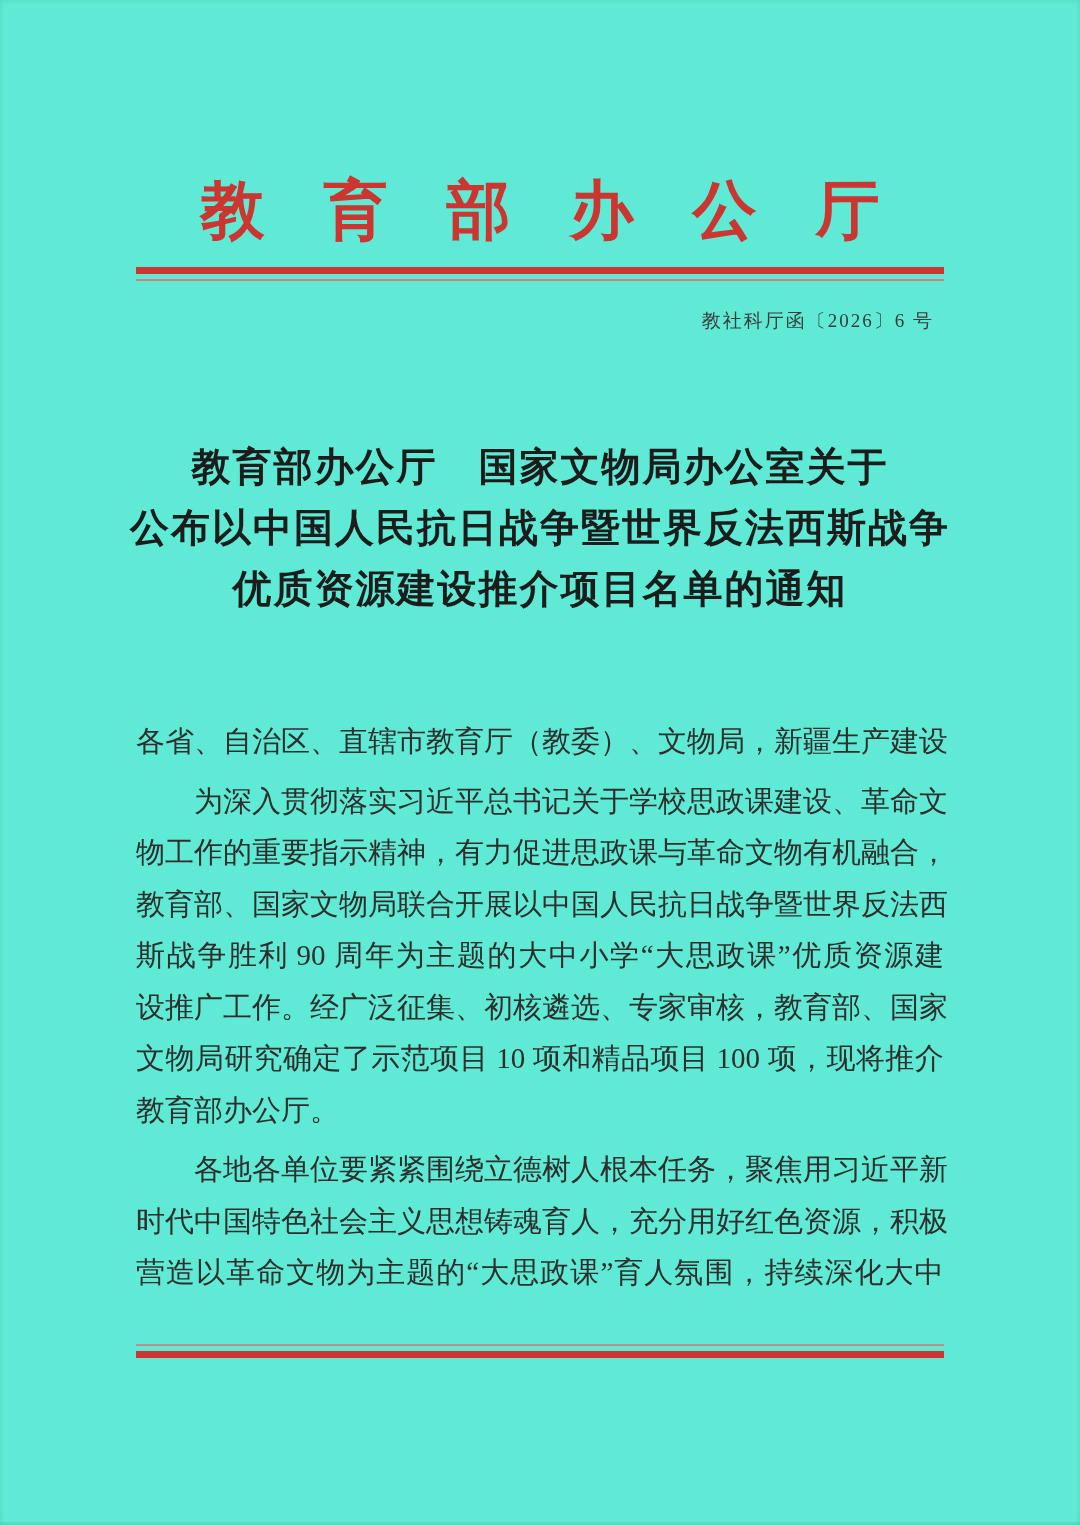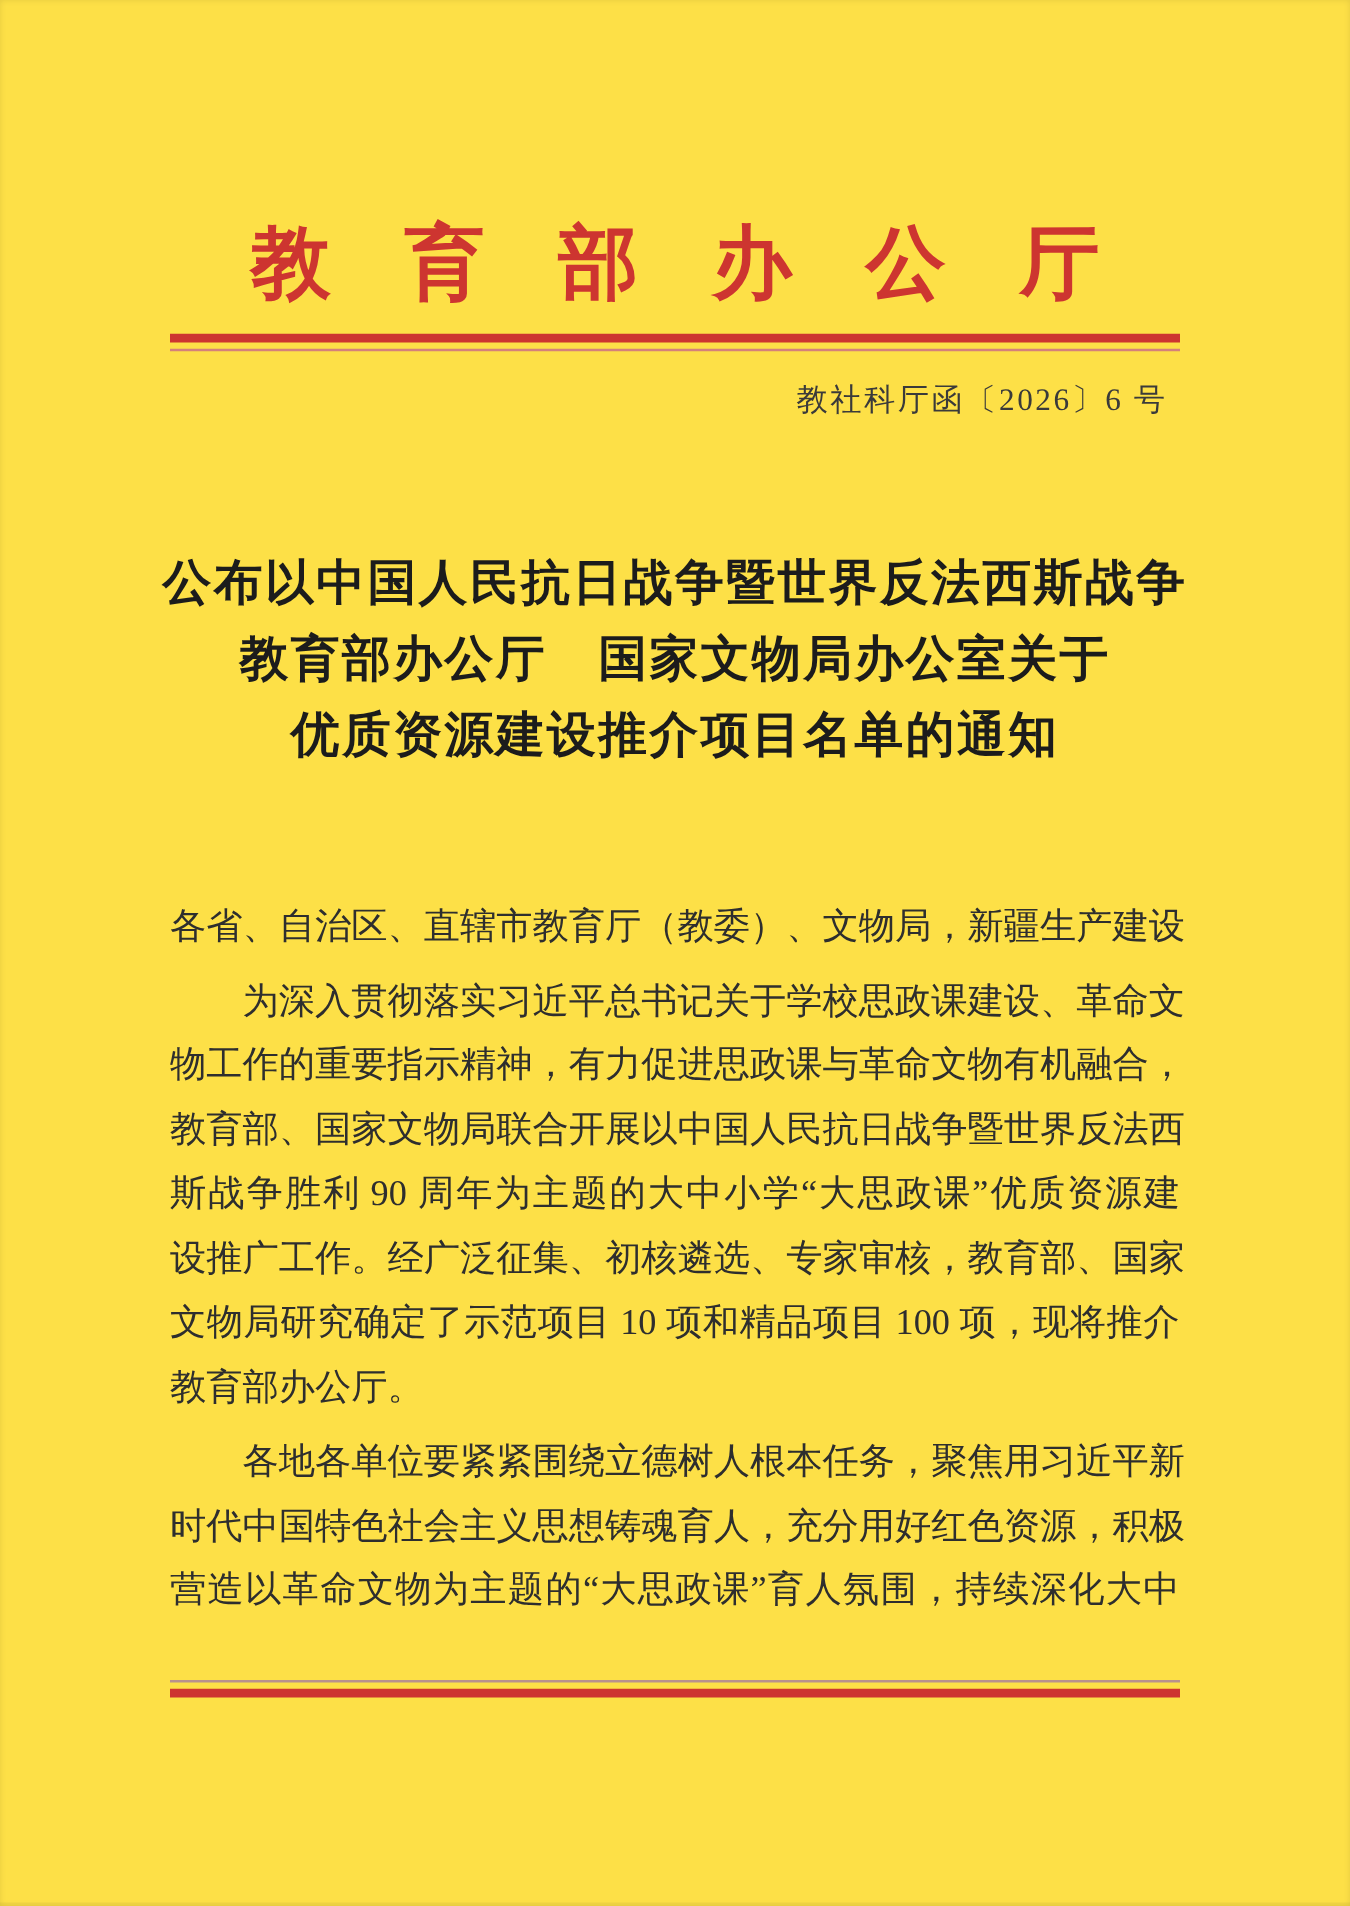--- a/index.html
+++ b/index.html
@@ -1,20 +1,20 @@
 <!DOCTYPE html>
 <html style="--red: #cd3530; --red-soft: #d4817b; --rule-dull: #b8918d; --ink: #2e2e2e; --title-ink: #1c1c1c;"><head>
 <meta charset="utf-8">
 <style>
   html,body{margin:0;padding:0;background:#ffffff;}
   .page{
     position:relative;
     width:1080px;height:1525px;
     margin:0 auto;
-    background:#fde047;
+    background:#5eead4;
     overflow:hidden;
     font-family:"Liberation Serif","DejaVu Serif",serif;
   }
   .page::after{
     content:"";position:absolute;inset:0;pointer-events:none;
     box-shadow:inset 0 0 5px rgba(0,0,0,0.10), inset 0 -3px 0 rgba(0,0,0,0.04);
   }
   .letterhead{
     position:absolute;top:174px;left:136px;right:136px;
     height:74px;line-height:74px;
@@ -22,21 +22,21 @@
     font-size:64px;font-weight:700;
     color:var(--red);
     letter-spacing:59px;
   }
   .letterhead > span{margin-right:-59px;}
   .rule{position:absolute;left:136px;right:136px;}
   .rule-top-thick{top:267px;height:7px;background:var(--red);}
   .rule-top-thin{top:279px;height:2px;background:var(--red-soft);}
   .doc-number{
     position:absolute;top:303px;right:146px;
-    font-size:25px;line-height:36px;color:#3a3a3a;
+    font-size:19px;line-height:36px;color:#3a3a3a;
     letter-spacing:2px;white-space:nowrap;
   }
   .title{
     position:absolute;top:436px;left:40px;right:40px;
     text-align:center;color:var(--title-ink);font-weight:700;
   }
   .title-line{
     height:61px;line-height:61px;
     font-size:39px;letter-spacing:2px;white-space:nowrap;
   }
@@ -64,22 +64,22 @@
   <div class="letterhead">
     <span>教育部办公厅</span>
   </div>
 
   <div class="rule rule-top-thick"></div>
   <div class="rule rule-top-thin"></div>
 
   <div class="doc-number">教社科厅函〔2026〕6 号</div>
 
   <div class="title">
+    <div class="title-line">教育部办公厅　国家文物局办公室关于</div>
     <div class="title-line">公布以中国人民抗日战争暨世界反法西斯战争</div>
-    <div class="title-line">教育部办公厅　国家文物局办公室关于</div>
     <div class="title-line">优质资源建设推介项目名单的通知</div>
   </div>
 
   <div class="body">
       <div class="para">
         <div class="bline fill">
           <span>各</span>
           <span>省</span>
           <span>、</span>
           <span>自</span>

